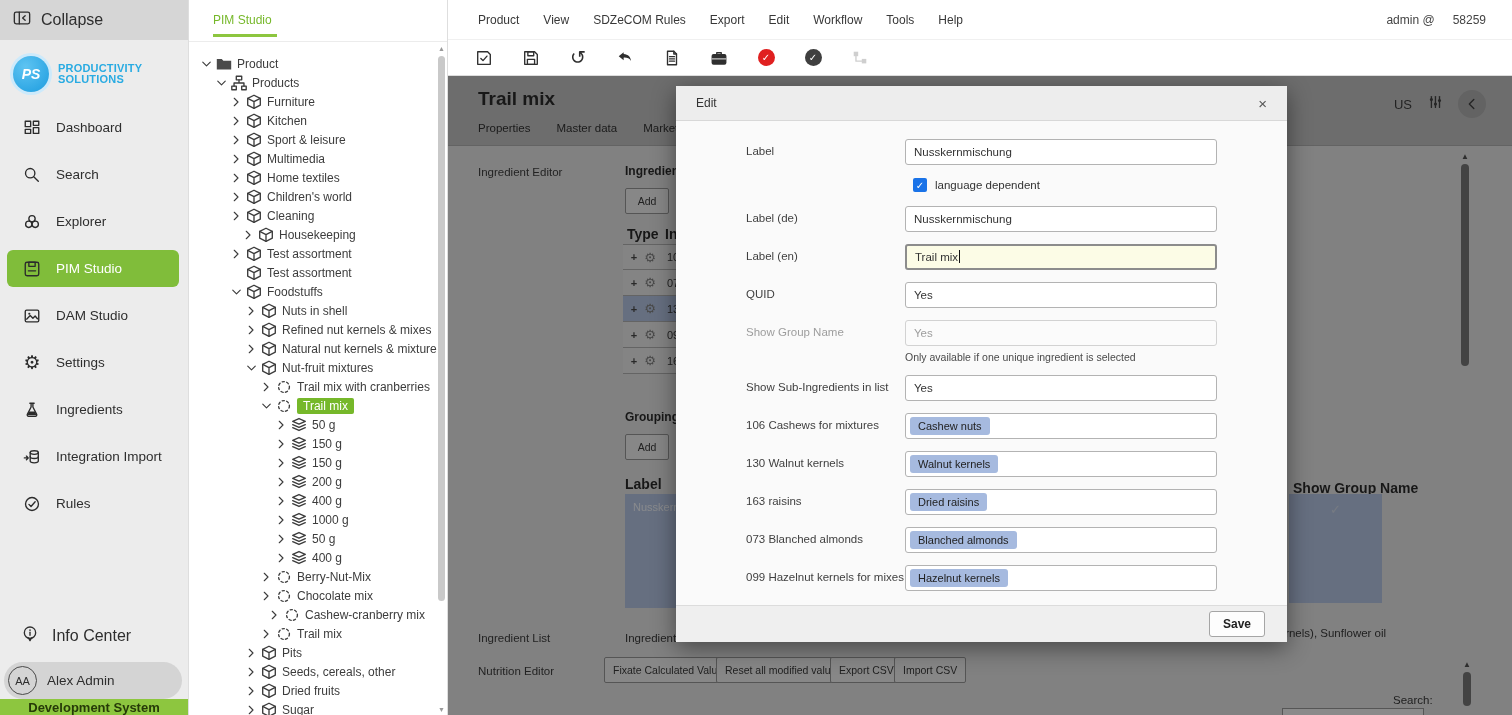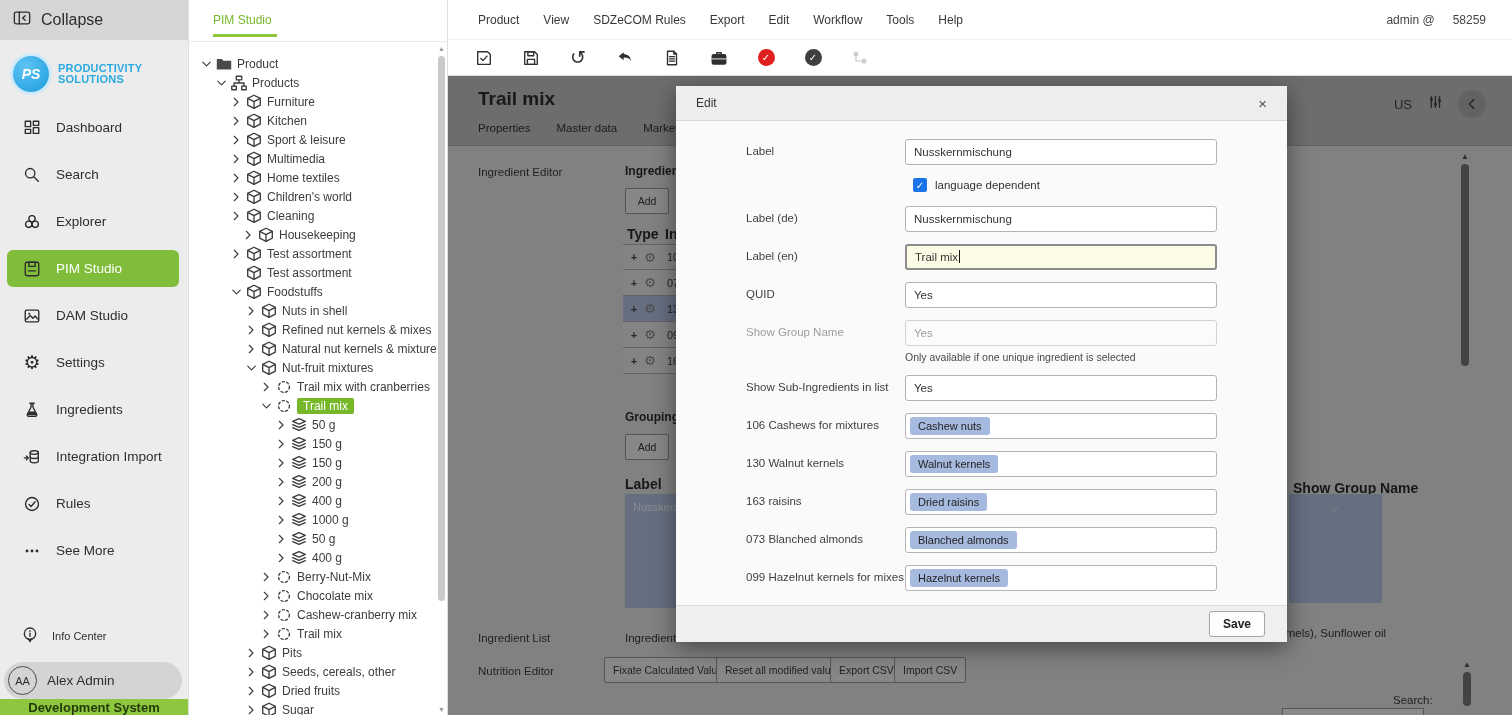--- a/index.html
+++ b/index.html
@@ -14,21 +14,21 @@
   .ps-badge { width:36px; height:36px; border-radius:50%; background:radial-gradient(circle at 35% 30%, #5ec4f2, #1c9cdf); color:#fff; font-weight:bold; font-style:italic; font-size:14px; display:flex; align-items:center; justify-content:center; box-shadow:0 0 0 3px #cdeafb; }
   .logo-text { color:#29abe2; font-weight:bold; font-size:11px; line-height:11px; letter-spacing:.2px; }
   .nav { margin-top:2px; }
   .nav-item { height:47px; display:flex; align-items:center; gap:13px; padding-left:21px; font-size:13.5px; color:#2e2e2e; cursor:pointer; position:relative; }
   .nav-item .ni-icon { width:22px; height:20px; flex:none; display:flex; align-items:center; justify-content:center; color:#2b2b2b; }
   .nav-item.active { color:#fff; }
   .nav-item.active::before { content:""; position:absolute; left:7px; right:9px; top:5px; bottom:5px; background:#80bd3a; border-radius:6px; }
   .nav-item.active .ni-icon, .nav-item.active .ni-label { position:relative; }
   .nav-item .gear-glyph { font-size:19px; line-height:19px; }
   .sb-bottom { position:absolute; left:0; right:0; bottom:16px; }
-  .info-item { height:44px; display:flex; align-items:center; gap:13px; padding-left:21px; font-size:11px; color:#2e2e2e; cursor:pointer; }
+  .info-item { height:44px; display:flex; align-items:center; gap:13px; padding-left:21px; font-size:16px; color:#2e2e2e; cursor:pointer; }
   .user-pill { margin:4px 6px 0 4px; height:37px; background:#d4d4d4; border-radius:19px; display:flex; align-items:center; gap:10px; padding-left:4px; cursor:pointer; }
   .avatar { width:29px; height:29px; border-radius:50%; border:1.5px solid #4a4a4a; display:flex; align-items:center; justify-content:center; font-size:11px; color:#2e2e2e; }
   .user-name { font-size:13.5px; color:#2e2e2e; }
   .dev-bar { position:absolute; left:0; right:0; bottom:0; height:16px; background:#8dc63f; display:flex; align-items:center; justify-content:center; font-size:13px; font-weight:bold; color:#263a08; }
 
   
   .treepanel { width:260px; flex:none; background:#fff; border-left:1px solid #dedede; border-right:1px solid #dedede; position:relative; }
   .tree-tab-row { height:42px; border-bottom:1px solid #ececec; position:relative; }
   .tree-tab { position:absolute; left:24px; top:13px; font-size:12px; color:#76b82a; cursor:pointer; }
   .tree-tab-underline { position:absolute; left:24px; top:34px; width:64px; height:3px; background:#8dc63f; }
@@ -206,30 +206,20 @@
         </div>
         <div class="nav-item">
           <span class="ni-icon">
             <svg width="18" height="18" viewBox="0 0 20 20" fill="none" stroke="currentColor" stroke-width="1.5" stroke-linecap="round" stroke-linejoin="round">
               <circle cx="10" cy="10" r="7.2"></circle>
               <path d="M6.6 10.4l2.3 2.3 4.6-5.2"></path>
             </svg>
           </span>
           <span class="ni-label">Rules</span>
         </div>
-        <div class="nav-item">
-          <span class="ni-icon">
-            <svg width="18" height="18" viewBox="0 0 20 20" fill="none" stroke="currentColor" stroke-width="1.5" stroke-linecap="round" stroke-linejoin="round">
-              <circle cx="4.5" cy="10" r="1.6" fill="currentColor" stroke="none"></circle>
-              <circle cx="10" cy="10" r="1.6" fill="currentColor" stroke="none"></circle>
-              <circle cx="15.5" cy="10" r="1.6" fill="currentColor" stroke="none"></circle>
-            </svg>
-          </span>
-          <span class="ni-label">See More</span>
-        </div>
       </nav>
     <div class="sb-bottom">
       <div class="info-item">
         <span class="ni-icon" id="info-icon-slot"><svg width="18" height="18" viewBox="0 0 20 20" fill="none" stroke="currentColor" stroke-width="1.5" stroke-linecap="round" stroke-linejoin="round">
               <circle cx="10" cy="8.5" r="6.3"></circle>
               <line x1="10" y1="8" x2="10" y2="11.5"></line>
               <circle cx="10" cy="5.7" r=".9" fill="currentColor" stroke="none"></circle>
               <path d="M8.4 14.3L10 17.4l1.6-3.1"></path>
             </svg></span>
         <span>Info Center</span>
@@ -640,21 +630,21 @@
               <path d="M7 5l5 5-5 5"></path>
             </svg>
           </span>
           <span class="ti">
             <svg width="18" height="18" viewBox="0 0 20 20" fill="none" stroke="currentColor" stroke-width="1.5" stroke-linecap="round" stroke-linejoin="round">
               <circle cx="10" cy="10" r="6" stroke-dasharray="2.4 2.7"></circle>
             </svg>
           </span>
           <span class="tree-label">Chocolate mix</span>
         </div>
-        <div class="tree-row" style="padding-left: 70px;">
+        <div class="tree-row" style="padding-left: 70px; margin-left: 8px;">
           <span class="tw">
             <svg width="18" height="18" viewBox="0 0 20 20" fill="none" stroke="currentColor" stroke-width="1.5" stroke-linecap="round" stroke-linejoin="round">
               <path d="M7 5l5 5-5 5"></path>
             </svg>
           </span>
           <span class="ti">
             <svg width="18" height="18" viewBox="0 0 20 20" fill="none" stroke="currentColor" stroke-width="1.5" stroke-linecap="round" stroke-linejoin="round">
               <circle cx="10" cy="10" r="6" stroke-dasharray="2.4 2.7"></circle>
             </svg>
           </span>

